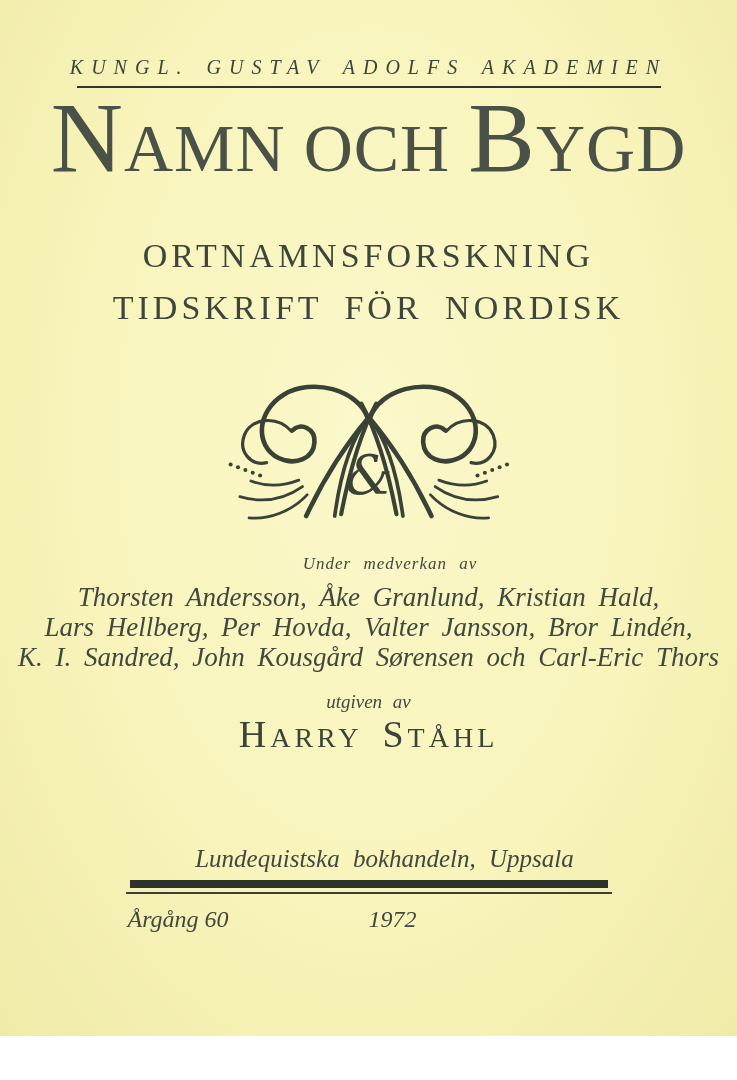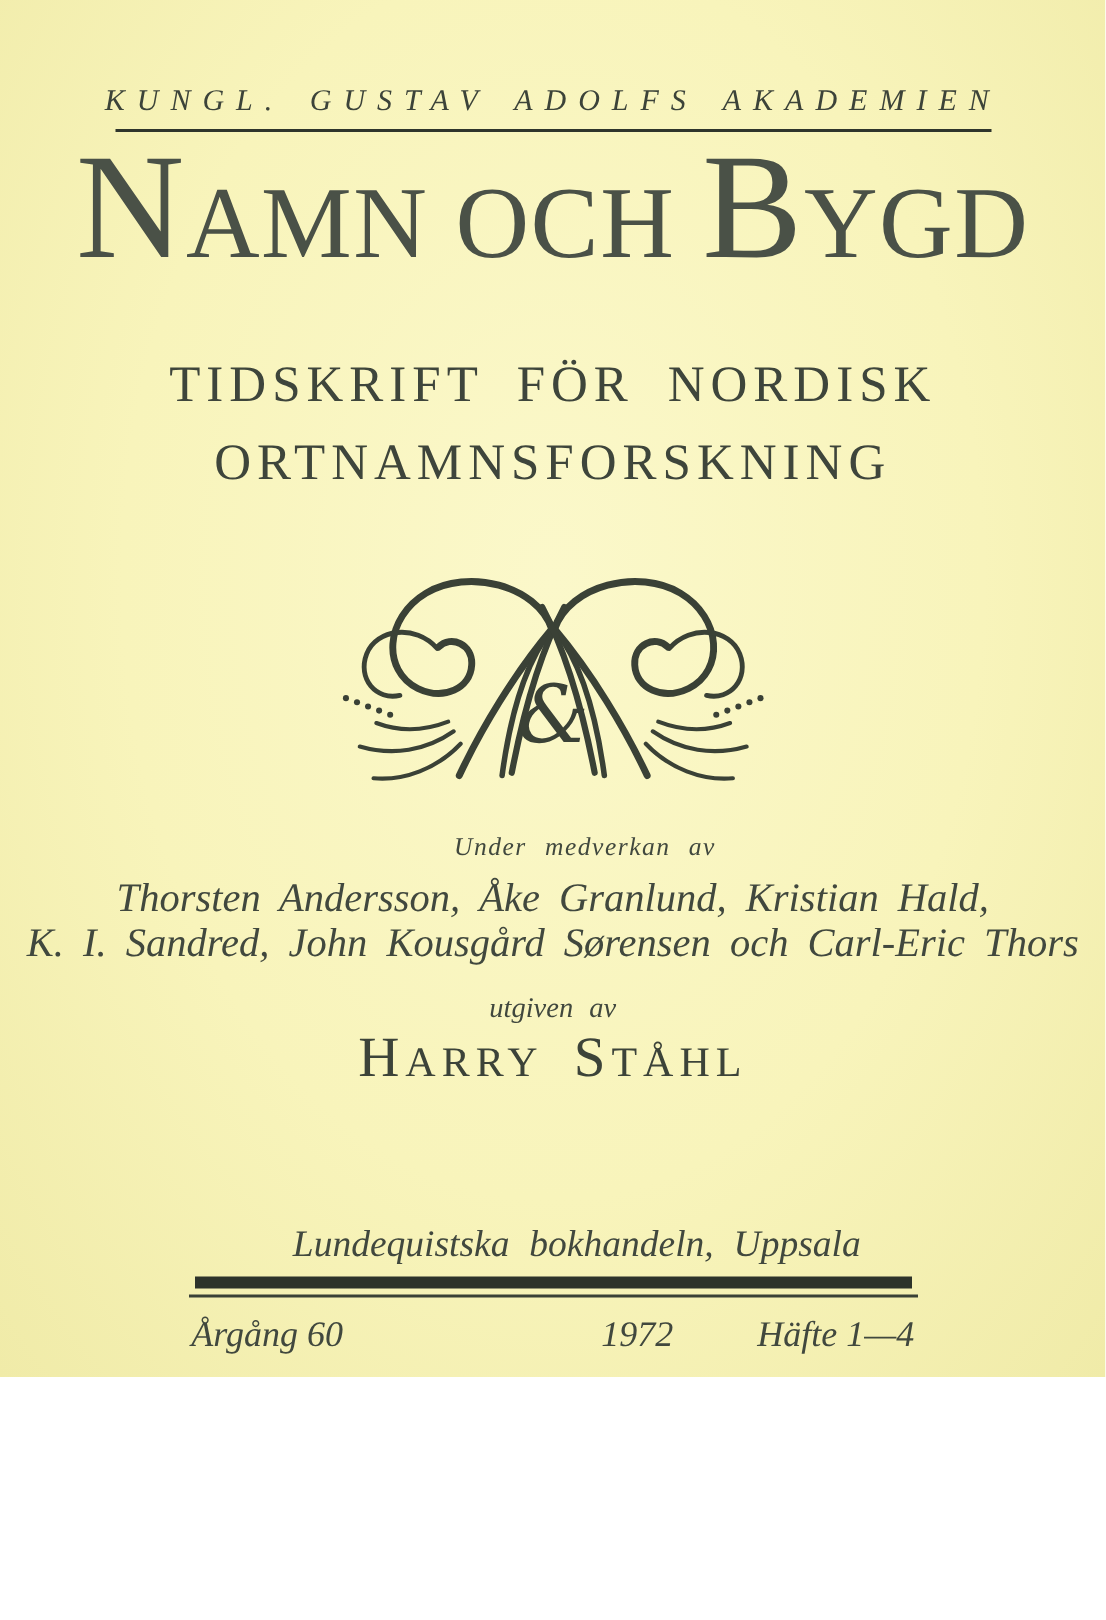--- a/index.html
+++ b/index.html
@@ -1,18 +1,18 @@
 <!DOCTYPE html>
 <html><head>
 <meta charset="utf-8">
 <style>
   html,body { margin:0; padding:0; }
   .page {
     position:relative;
-    width:737px; height:918px;
+    width:737px; height:1036px;
     margin:0 auto;
     background:radial-gradient(ellipse at 50% 42%, #fbf8ca 0%, #f8f4bb 55%, #f0eba8 100%);
     color:#41483e;
     font-family:"Liberation Serif", serif;
     overflow:hidden;
     text-align:center;
   }
   
   .academy {
     padding-top:55px;
@@ -106,36 +106,36 @@
   .issue-row {
     width:482px;
     margin:10px auto 0 auto;
     display:flex;
     font-style:italic;
     font-size:24px;
     line-height:30px;
   }
   .issue-row .cell { flex:1; }
   .issue-row .left   { text-align:left; }
-  .issue-row .center { text-align:right; }
+  .issue-row .center { text-align:left; }
   .issue-row .right  { text-align:right; }
 </style>
 </head>
 <body>
 
 <div class="page">
 
   <div class="academy">KUNGL. GUSTAV ADOLFS AKADEMIEN</div>
   <div class="academy-rule"></div>
 
   <div class="main-title"><span class="tw"><span class="big">N</span><span class="small">AMN</span></span><span class="tw small">OCH</span><span class="tw"><span class="big">B</span><span class="small">YGD</span></span></div>
 
   <div class="subtitle">
+    <div>ORTNAMNSFORSKNING</div>
     <div>TIDSKRIFT FÖR NORDISK</div>
-    <div>ORTNAMNSFORSKNING</div>
   </div>
 
   <div class="emblem">
     <svg viewBox="0 0 360 165" aria-hidden="true">
       <g stroke="#3a4136" fill="none" stroke-linecap="round">
         <g id="mhalf">
           <path stroke-width="5" d="M179,46 C168,14 118,2 88,20 C58,38 56,76 82,89 C101,98 120,89 121,72 C122,57 106,50 97,59"></path>
           <path stroke-width="5" d="M179,46 C152,78 128,118 112,152"></path>
           <path stroke-width="4" d="M143,152 C150,100 163,66 179,46"></path>
           <path stroke-width="3.5" d="M96,60 C80,42 52,46 45,64 C38,82 52,98 69,94"></path>
@@ -155,31 +155,31 @@
         <path stroke-width="4.5" d="M210,150 C200,98 188,60 172,30"></path>
         <text x="180" y="128" text-anchor="middle" font-size="58" font-style="italic" font-family="DejaVu Serif, serif" fill="#3a4136" stroke="none">&amp;</text>
       </g>
     </svg>
   </div>
 
   <div class="medverkan">Under medverkan av</div>
 
   <div class="names">
     <div>Thorsten Andersson, Åke Granlund, Kristian Hald,</div>
+    <div>Lars Hellberg, Per Hovda, Valter Jansson, Bror Lindén,</div>
     <div>K. I. Sandred, John Kousgård Sørensen och Carl-Eric Thors</div>
   </div>
 
   <div class="utgiven">utgiven av</div>
 
   <div class="editor-name"><span class="tw"><span class="big">H</span><span class="small">ARRY</span></span><span class="tw"><span class="big">S</span><span class="small">TÅHL</span></span></div>
 
   <div class="publisher">Lundequistska bokhandeln, Uppsala</div>
 
   <div class="bar-thick"></div>
   <div class="bar-thin"></div>
 
   <div class="issue-row">
     <span class="cell left">Årgång 60</span>
     <span class="cell center">1972</span>
-    <span class="cell right">Häfte 1—4</span>
   </div>
 
 </div>
 
 </body></html>

